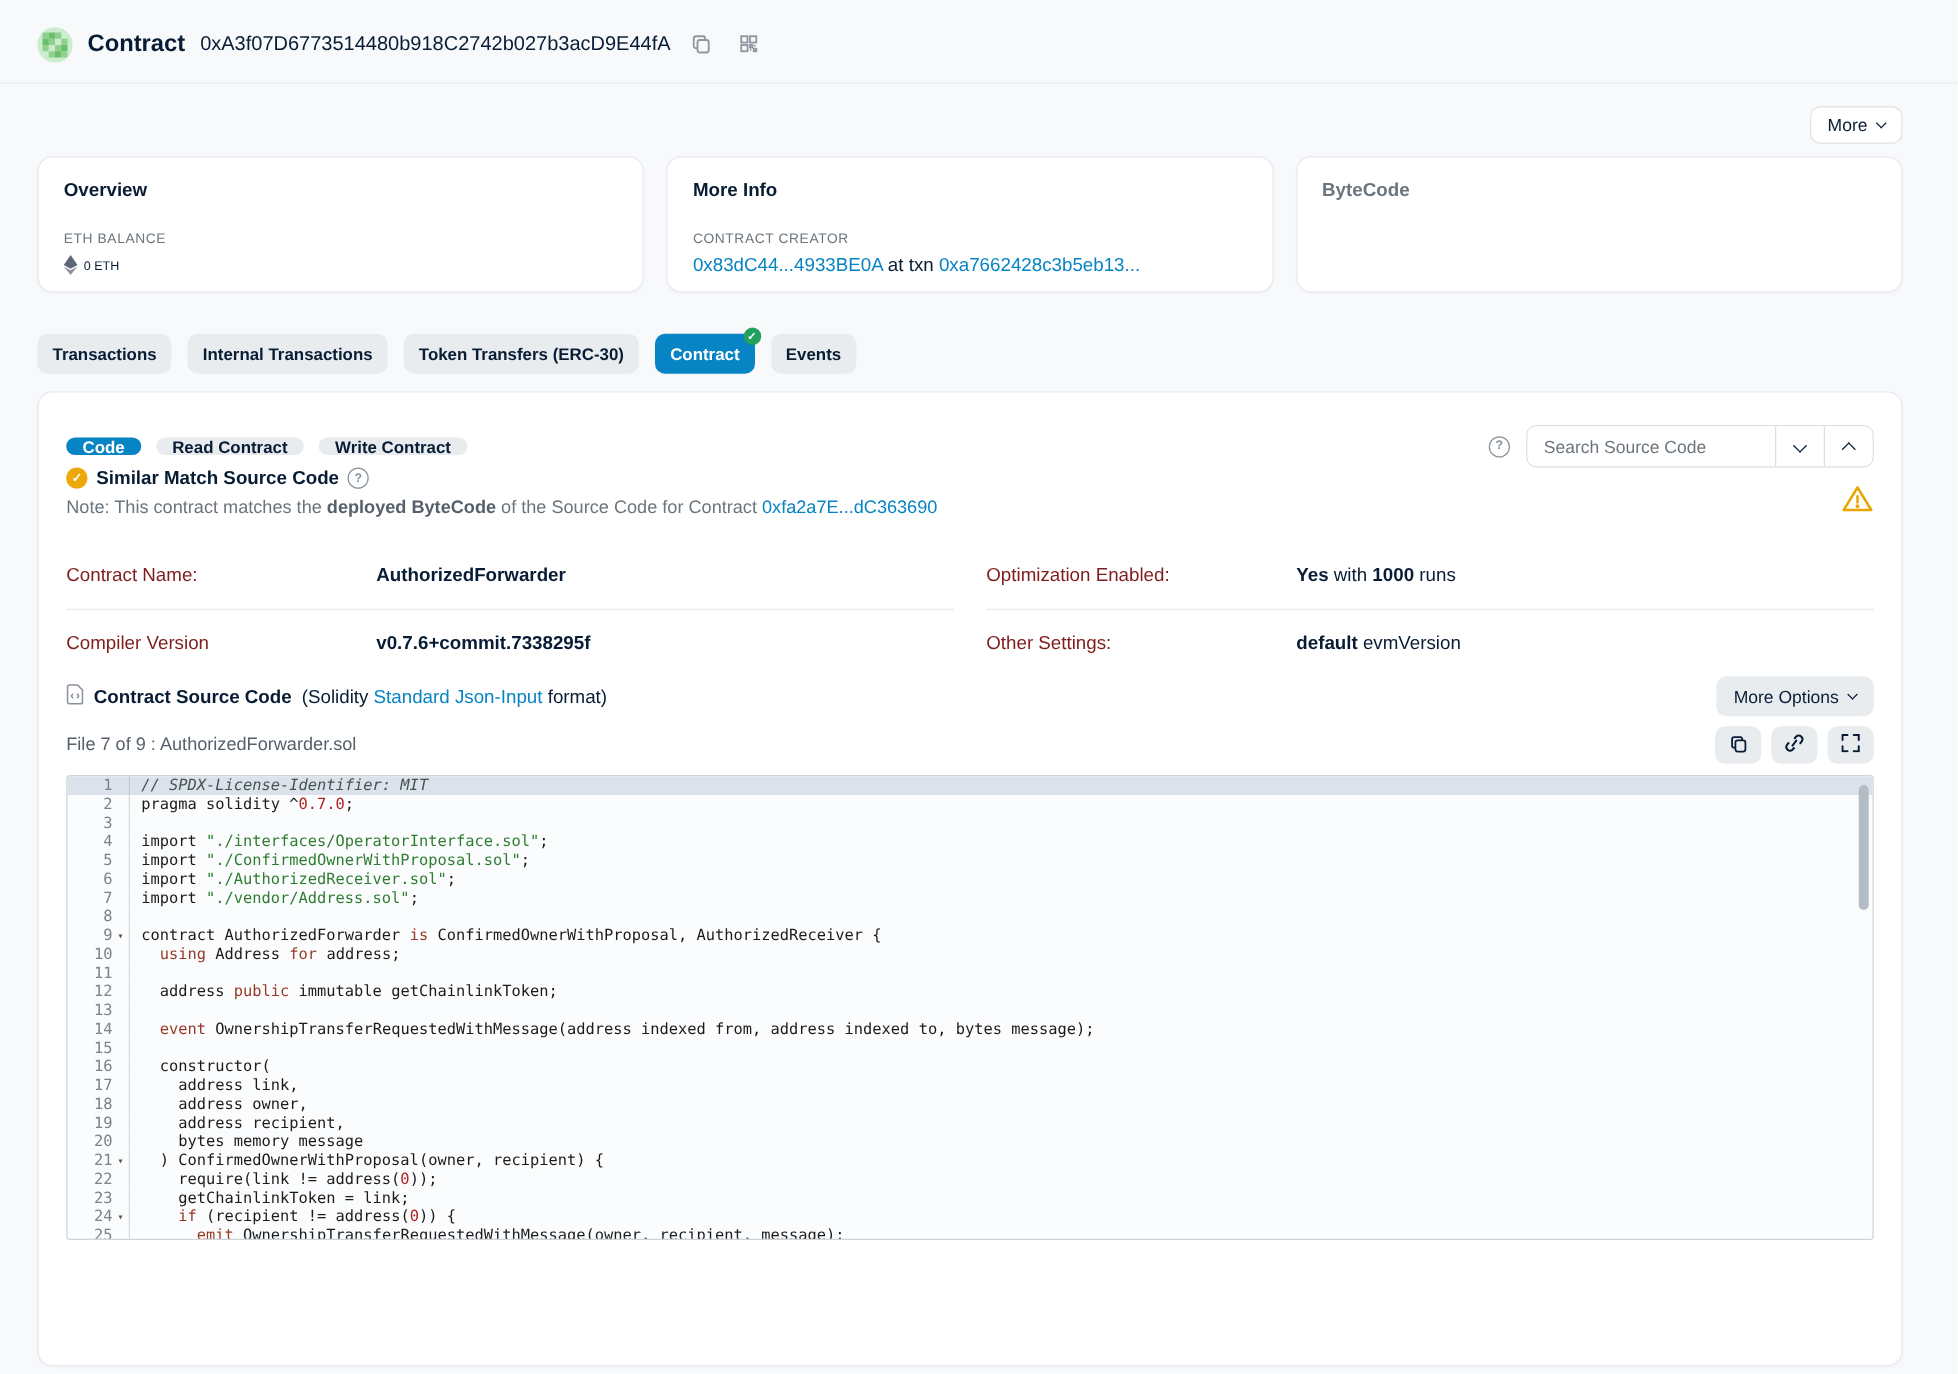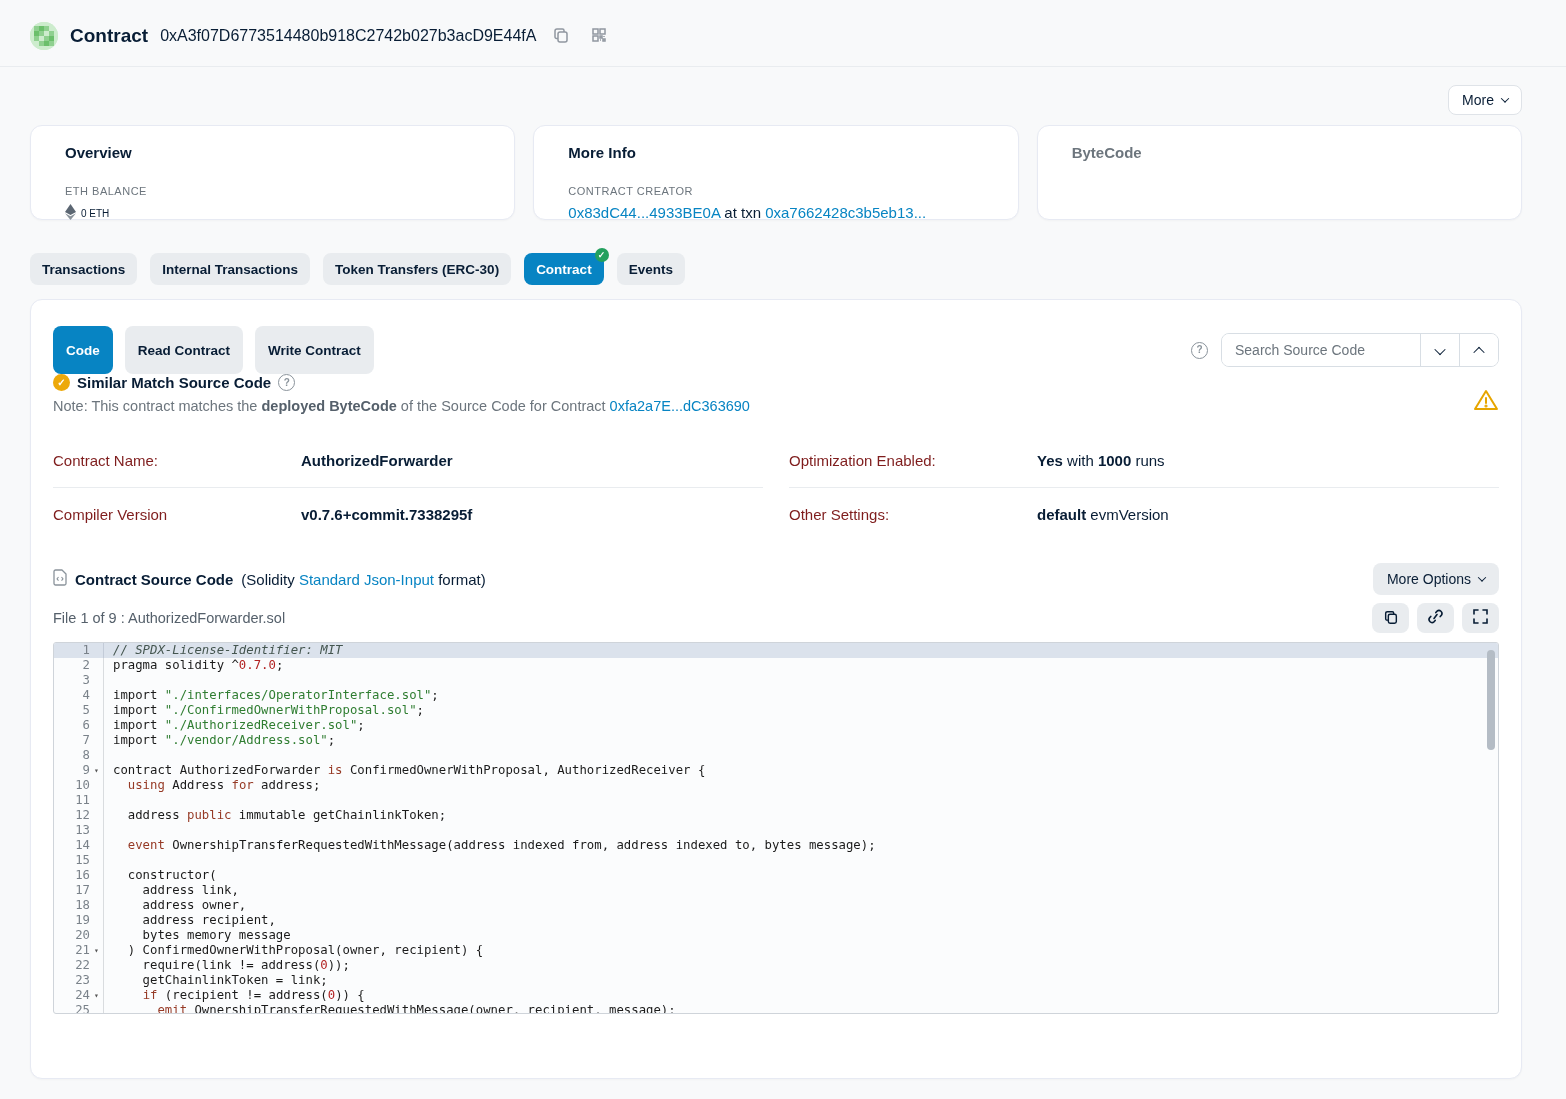--- a/index.html
+++ b/index.html
@@ -16,38 +16,38 @@
   .hdr-iconbtn { width:26px; height:26px; display:flex; align-items:center; justify-content:center; border:none; background:transparent; cursor:pointer; color:#9097a0; }
   .hdr-iconbtn svg { stroke:#9097a0; }
   .header-divider { border:none; border-top:1px solid #e9ecef; margin-top:16px; }
 
   .content { margin:0 44px 0 30px; }
 
   .more-row { display:flex; justify-content:flex-end; margin-top:18px; }
   .more-btn { display:flex; align-items:center; gap:8px; height:30px; padding:0 13px; background:#fff; border:1px solid #dfe3e8; border-radius:8px; font-size:14px; font-weight:500; color:#081d35; cursor:pointer; font-family:inherit; }
 
   .cards-row { display:grid; grid-template-columns:1fr 1fr 1fr; gap:18px; margin-top:10px; }
-  .card { background:#fff; border:1px solid #e7eaf3; border-radius:12px; box-shadow:0 1px 2px rgba(16,24,40,.03); padding:18px 34px; height:95px; }
+  .card { background:#fff; border:1px solid #e7eaf3; border-radius:12px; box-shadow:0 1px 2px rgba(16,24,40,.03); padding:18px 20px; height:109px; }
   .card-title { font-size:15px; font-weight:700; }
   .card-title.muted { color:#6c757d; }
   .mini-label { margin-top:24px; font-size:11px; color:#6c757d; letter-spacing:.5px; font-weight:500; }
   .value-row { margin-top:7px; display:flex; align-items:center; gap:5px; font-size:10px; }
   .link { color:#0784c3; text-decoration:none; cursor:pointer; }
   .creator-line { margin-top:7px; font-size:15px; }
 
   .tabs-row { display:flex; gap:13px; margin-top:33px; }
   .tab-pill { position:relative; height:32px; display:flex; align-items:center; padding:0 12px; background:#e9ecef; border:none; border-radius:8px; font-size:13.5px; font-weight:600; color:#081d35; cursor:pointer; font-family:inherit; }
   .tab-pill.active { background:#0784c3; color:#fff; }
   .tab-badge { position:absolute; top:-5px; right:-5px; width:14px; height:14px; border-radius:50%; background:#23a05d; }
   .tab-badge::after { content:"✓"; color:#fff; font-size:9px; font-weight:700; position:absolute; top:50%; left:50%; transform:translate(-50%,-52%); }
 
   .main-card { margin-top:14px; background:#fff; border:1px solid #e7eaf3; border-radius:12px; box-shadow:0 1px 2px rgba(16,24,40,.03); padding:26px 22px; height:780px; }
 
   .subtabs-row { display:flex; align-items:center; gap:12px; }
-  .subtab { height:48px; display:flex; align-items:center; padding:4px 13px; background:#e9ecef; border:none; border-radius:8px; font-size:13.5px; font-weight:600; color:#081d35; cursor:pointer; font-family:inherit; }
+  .subtab { height:14px; display:flex; align-items:center; padding:4px 13px; background:#e9ecef; border:none; border-radius:8px; font-size:13.5px; font-weight:600; color:#081d35; cursor:pointer; font-family:inherit; }
   .subtab.active { background:#0784c3; color:#fff; }
   .search-area { margin-left:auto; display:flex; align-items:center; gap:13px; }
   .help-circle { width:17px; height:17px; border:1.5px solid #8a939b; border-radius:50%; position:relative; cursor:pointer; background:transparent; flex:0 0 auto; }
   .help-circle::after { content:"?"; position:absolute; top:50%; left:50%; transform:translate(-50%,-52%); font-size:10px; color:#8a939b; font-weight:600; }
   .search-group { display:flex; align-items:stretch; height:34px; border:1px solid #d8dee4; border-radius:8px; overflow:hidden; background:#fff; }
   .search-input { width:198px; border:none; outline:none; padding:0 13px; font-size:14px; color:#081d35; font-family:inherit; }
   .search-input::placeholder { color:#6c757d; }
   .search-chev-btn { width:39px; border:none; border-left:1px solid #d8dee4; background:#fff; cursor:pointer; position:relative; }
   .chev { display:inline-block; width:8px; height:8px; border-right:1.8px solid #081d35; border-bottom:1.8px solid #081d35; }
   .chev.down { transform:rotate(45deg) translate(-1px,-1px); }
@@ -65,21 +65,21 @@
   .warn-wrap { padding-top:12px; }
 
   .meta-grid { display:grid; grid-template-columns:1fr 1fr; column-gap:26px; margin-top:24px; }
   .meta-col .meta-row { display:grid; grid-template-columns:248px 1fr; padding:12px 0 18px 0; font-size:15px; }
   .meta-col .meta-row + .meta-row { padding-top:18px; }
   .meta-col .meta-row.divided { border-bottom:1px solid #e9ecef; }
   .meta-label { color:#7f1d1d; }
   .meta-value { font-weight:700; }
   .meta-value .norm { font-weight:400; }
 
-  .src-header-row { display:flex; align-items:center; margin-top:22px; }
+  .src-header-row { display:flex; align-items:center; }
   .src-title-wrap { display:flex; align-items:center; gap:8px; font-size:15px; }
   .src-title { font-weight:700; }
   .src-paren { color:#081d35; }
   .more-options-btn { margin-left:auto; display:flex; align-items:center; gap:8px; height:32px; padding:0 14px; background:#e9ecef; border:none; border-radius:8px; font-size:14px; font-weight:500; color:#081d35; cursor:pointer; font-family:inherit; }
 
   .file-row { display:flex; align-items:center; margin-top:8px; }
   .file-info { font-size:14.5px; color:#55606b; }
   .file-actions { margin-left:auto; display:flex; gap:8px; }
   .sq-btn { width:37px; height:30px; display:flex; align-items:center; justify-content:center; background:#e9ecef; border:none; border-radius:8px; cursor:pointer; }
   .sq-btn svg { stroke:#081d35; }
@@ -282,21 +282,21 @@
         <span class="src-title">Contract Source Code</span>
         <span class="src-paren"><span>(Solidity </span><a class="link">Standard Json-Input</a><span> format)</span></span>
       </div>
       <button class="more-options-btn">
         <span>More Options</span>
         <span class="chev down small"></span>
       </button>
     </div>
 
     <div class="file-row">
-      <span class="file-info">File 1 of 9 : AuthorizedForwarder.sol</span>
+      <span class="file-info">File 7 of 9 : AuthorizedForwarder.sol</span>
       <div class="file-actions">
         <button class="sq-btn">
           <span>
             <svg width="16" height="16" viewBox="0 0 18 18" fill="none" stroke-width="1.6">
               <rect x="6" y="6" width="9" height="10" rx="2"></rect>
               <path d="M12 6V4.5A1.5 1.5 0 0 0 10.5 3H5A2 2 0 0 0 3 5v6a1.5 1.5 0 0 0 1.5 1.5H6"></path>
             </svg>
           </span>
         </button>
         <button class="sq-btn">

